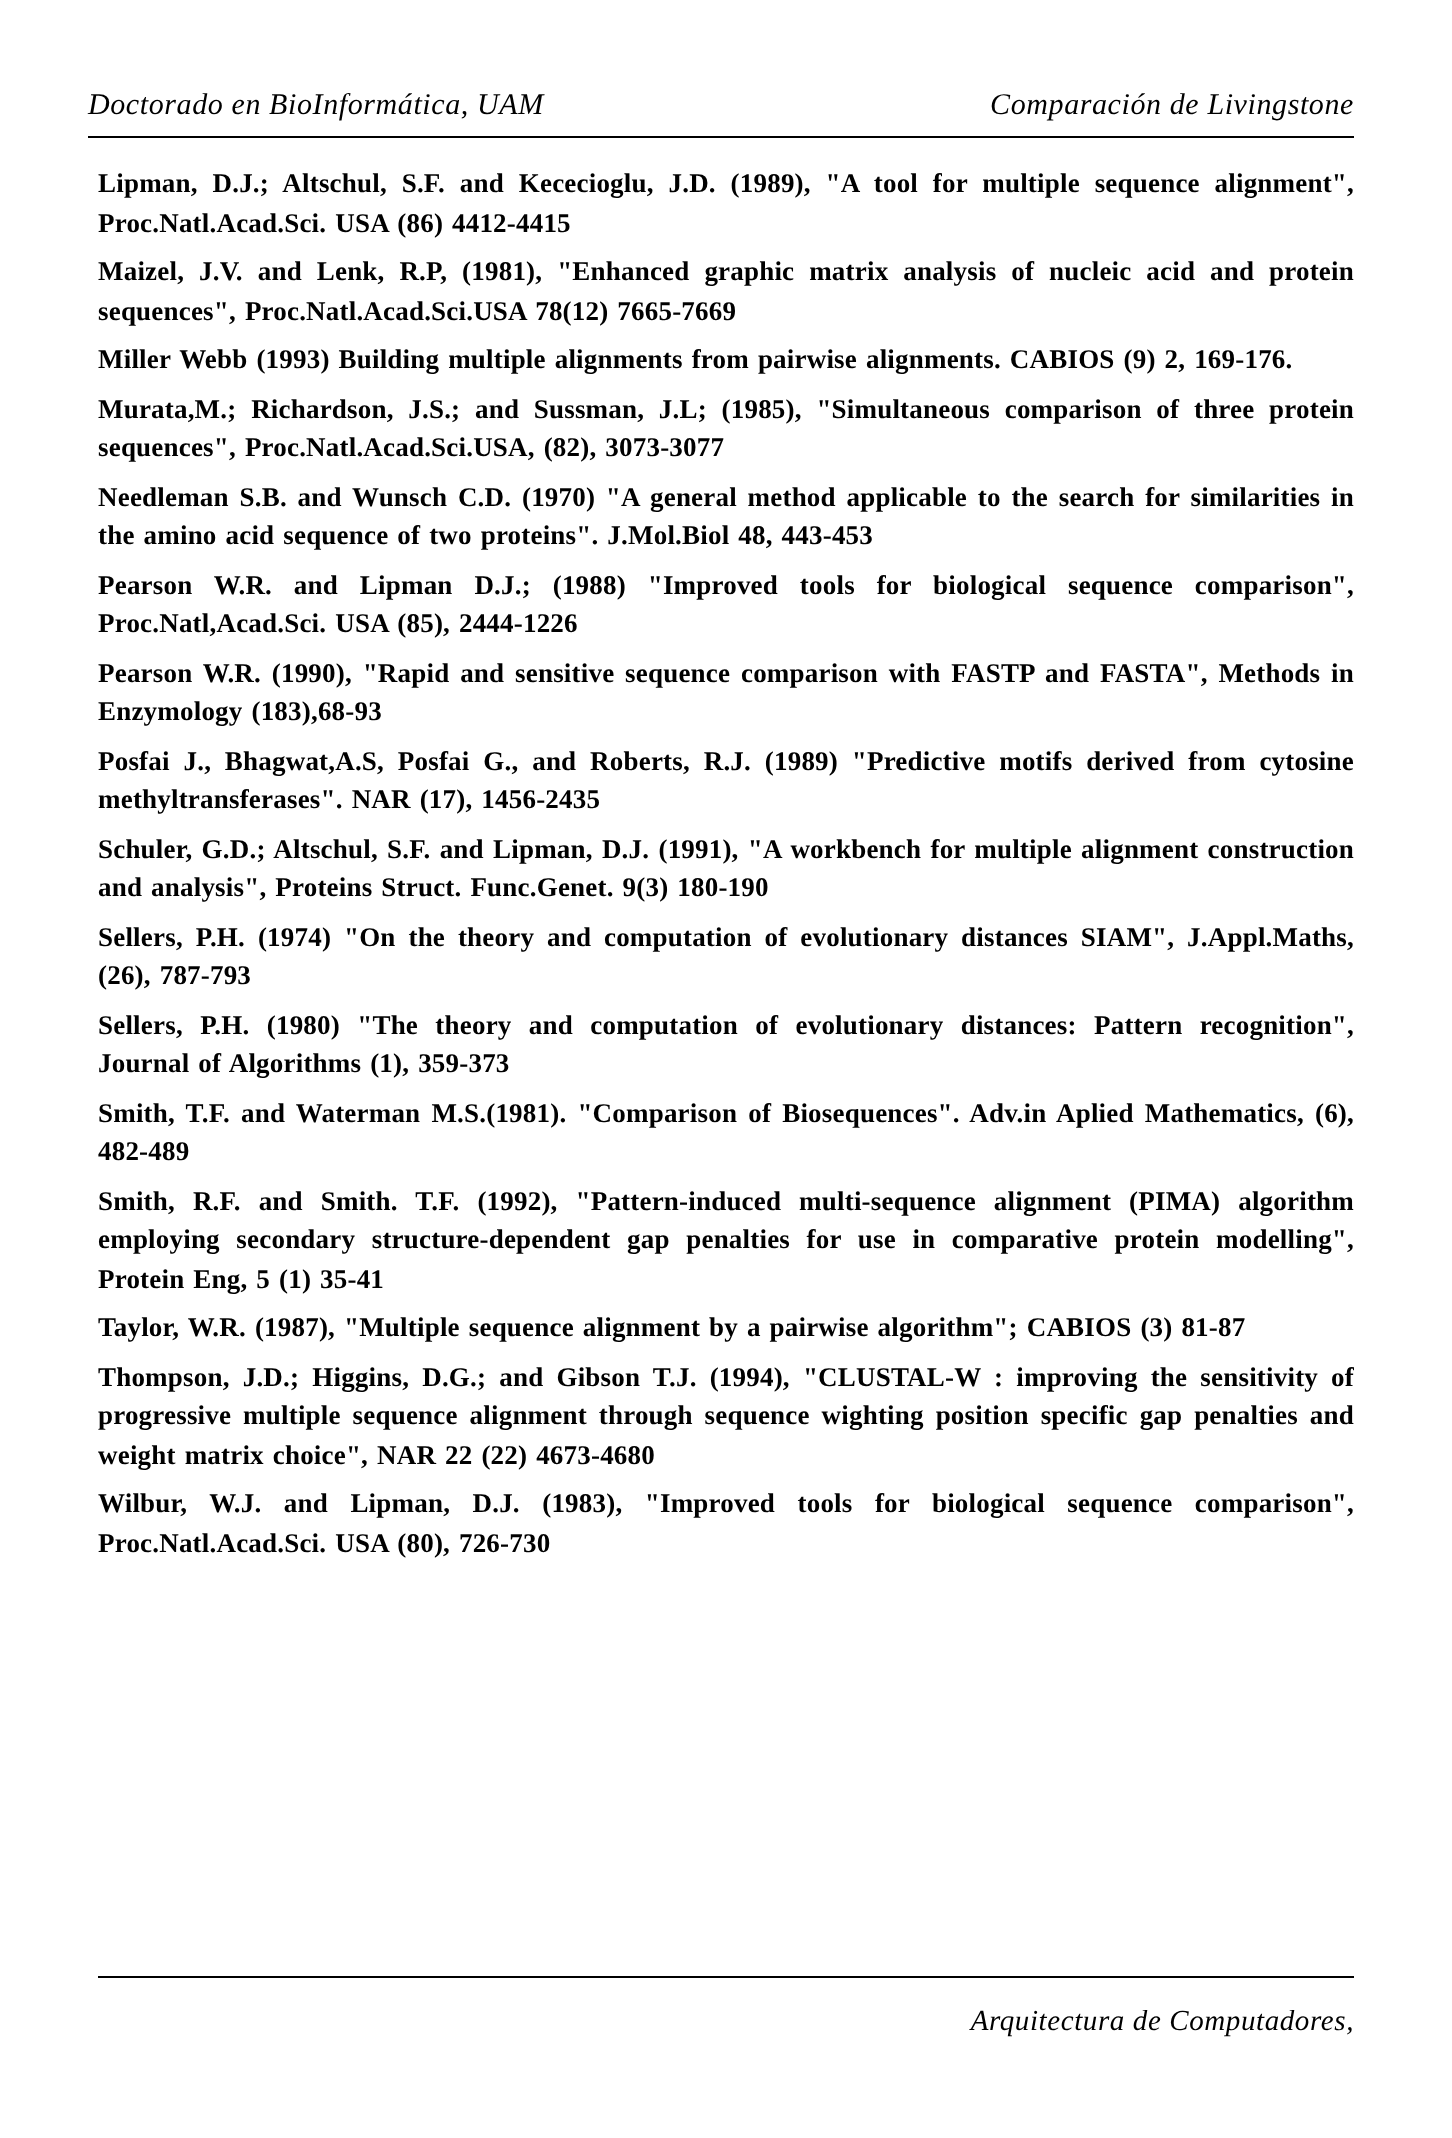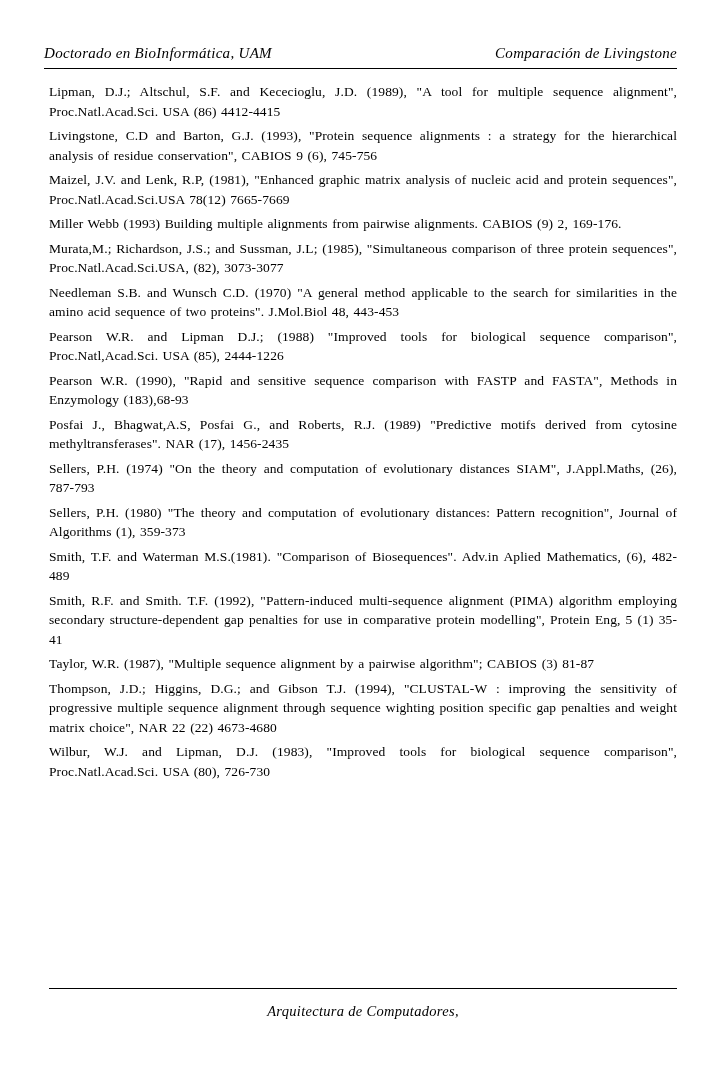--- a/index.html
+++ b/index.html
@@ -32,65 +32,66 @@
     line-height: 18px;
     border-bottom: 1px solid #000000;
     padding-bottom: 6px;
     letter-spacing: 0.3px;
   }
   .refs {
     position: absolute;
     top: 82px;
     left: 49px;
     right: 49px;
+    font-weight: bold;
   }
   .refs p {
     margin: 0 0 5px 0;
     font-size: 13.5px;
     line-height: 19.5px;
     text-align: justify;
     letter-spacing: 0.1px;
     word-spacing: 1px;
   }
   .footer {
     position: absolute;
     top: 988px;
     left: 49px;
     right: 49px;
     border-top: 1px solid #000000;
     padding-top: 13px;
     display: flex;
-    justify-content: center;
+    justify-content: flex-end;
     align-items: baseline;
     font-style: italic;
     font-size: 14.5px;
     line-height: 18px;
     letter-spacing: 0.3px;
   }
 </style>
 </head>
 <body>
 
 <div class="page">
 
   <div class="header">
     <span>Doctorado en BioInformática, UAM</span>
     <span>Comparación de Livingstone</span>
   </div>
 
   <div class="refs">
     <p>Lipman, D.J.; Altschul, S.F. and Kececioglu, J.D. (1989), "A tool for multiple sequence alignment", Proc.Natl.Acad.Sci. USA (86) 4412-4415</p>
-    <p>Livingstone, C.D and Barton, G.J. (1993), "Protein sequence alignments : a strategy for the hierarchical analysis of residue conservation", CABIOS 9 (6), 745-756</p>
     <p>Maizel, J.V. and Lenk, R.P, (1981), "Enhanced graphic matrix analysis of nucleic acid and protein sequences", Proc.Natl.Acad.Sci.USA 78(12) 7665-7669</p>
     <p>Miller Webb (1993) Building multiple alignments from pairwise alignments. CABIOS (9) 2, 169-176.</p>
     <p>Murata,M.; Richardson, J.S.; and Sussman, J.L; (1985), "Simultaneous comparison of three protein sequences", Proc.Natl.Acad.Sci.USA, (82), 3073-3077</p>
     <p>Needleman S.B. and Wunsch C.D. (1970) "A general method applicable to the search for similarities in the amino acid sequence of two proteins". J.Mol.Biol 48, 443-453</p>
     <p>Pearson W.R. and Lipman D.J.; (1988) "Improved tools for biological sequence comparison", Proc.Natl,Acad.Sci. USA (85), 2444-1226</p>
     <p>Pearson W.R. (1990), "Rapid and sensitive sequence comparison with FASTP and FASTA", Methods in Enzymology (183),68-93</p>
     <p>Posfai J., Bhagwat,A.S, Posfai G., and Roberts, R.J. (1989) "Predictive motifs derived from cytosine methyltransferases". NAR (17), 1456-2435</p>
+    <p>Schuler, G.D.; Altschul, S.F. and Lipman, D.J. (1991), "A workbench for multiple alignment construction and analysis", Proteins Struct. Func.Genet. 9(3) 180-190</p>
     <p>Sellers, P.H. (1974) "On the theory and computation of evolutionary distances SIAM", J.Appl.Maths, (26), 787-793</p>
     <p>Sellers, P.H. (1980) "The theory and computation of evolutionary distances: Pattern recognition", Journal of Algorithms (1), 359-373</p>
     <p>Smith, T.F. and Waterman M.S.(1981). "Comparison of Biosequences". Adv.in Aplied Mathematics, (6), 482-489</p>
     <p>Smith, R.F. and Smith. T.F. (1992), "Pattern-induced multi-sequence alignment (PIMA) algorithm employing secondary structure-dependent gap penalties for use in comparative protein modelling", Protein Eng, 5 (1) 35-41</p>
     <p>Taylor, W.R. (1987), "Multiple sequence alignment by a pairwise algorithm"; CABIOS (3) 81-87</p>
     <p>Thompson, J.D.; Higgins, D.G.; and Gibson T.J. (1994), "CLUSTAL-W : improving the sensitivity of progressive multiple sequence alignment through sequence wighting position specific gap penalties and weight matrix choice", NAR 22 (22) 4673-4680</p>
     <p>Wilbur, W.J. and Lipman, D.J. (1983), "Improved tools for biological sequence comparison", Proc.Natl.Acad.Sci. USA (80), 726-730</p>
   </div>
 
   <div class="footer">

